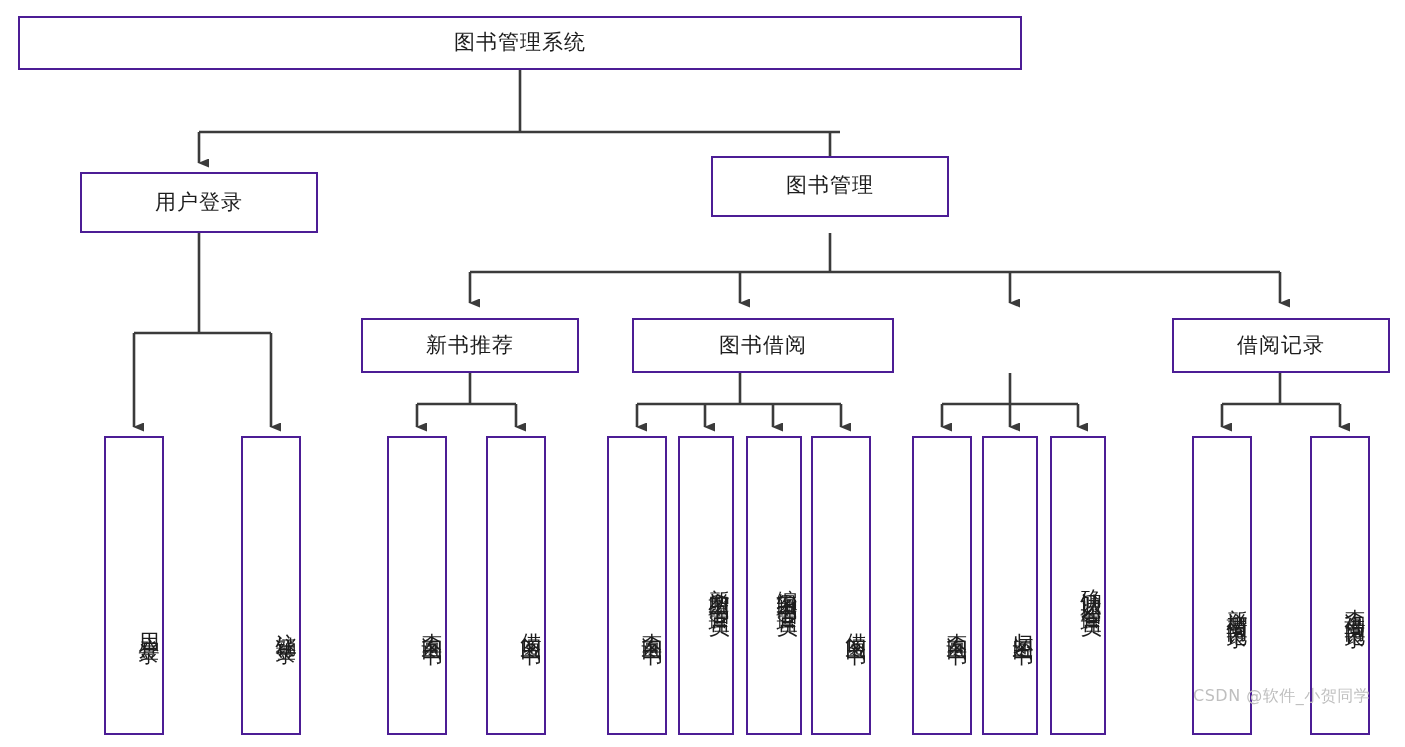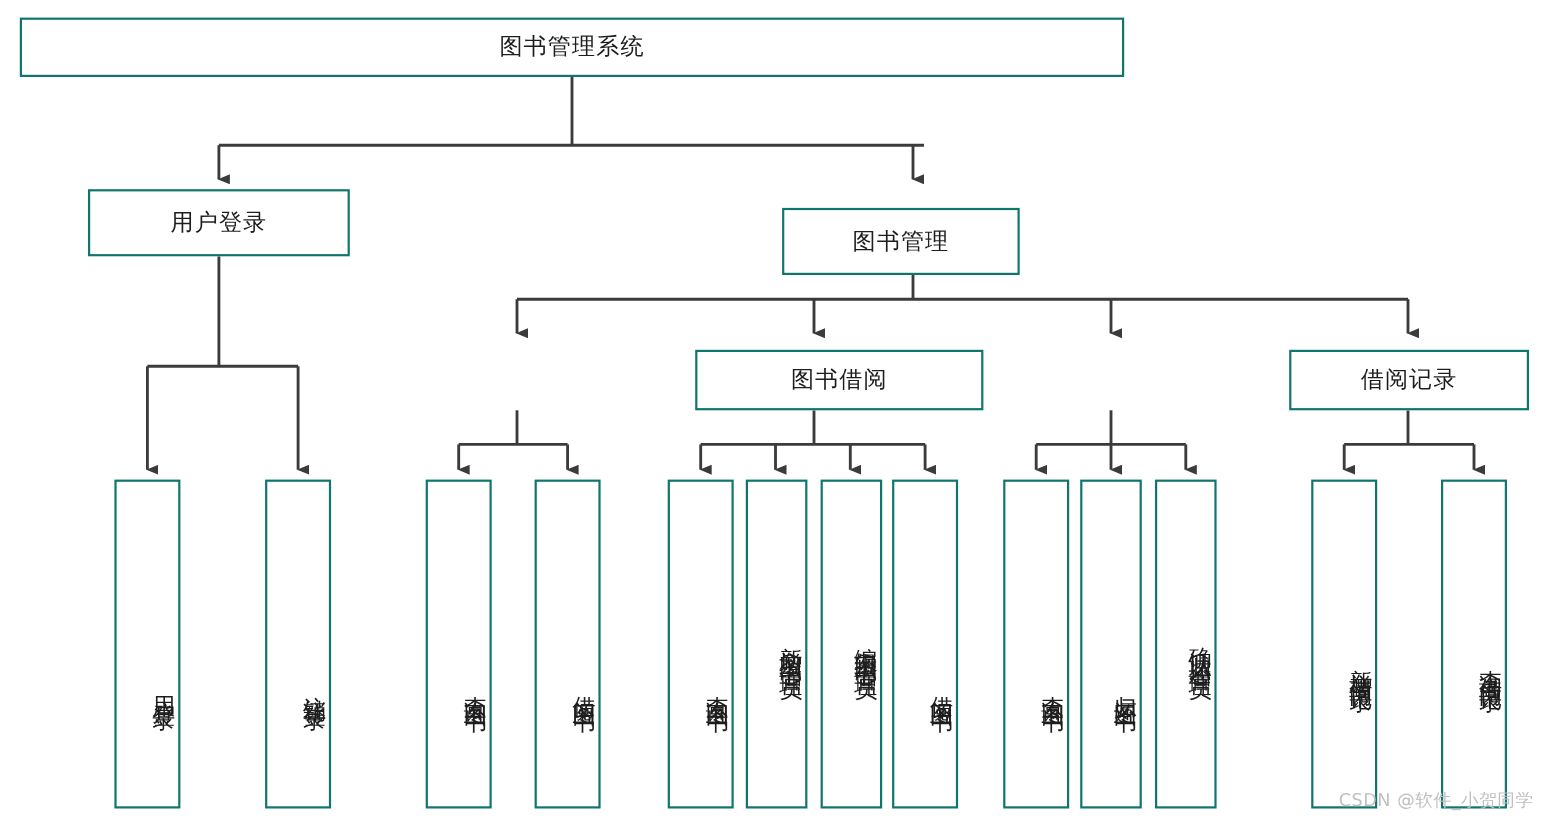--- a/index.html
+++ b/index.html
@@ -13,21 +13,21 @@
   #canvas {
     position: relative;
     width: 1405px;
     height: 747px;
     background: #ffffff;
     overflow: hidden;
   }
   .node {
     position: absolute;
     box-sizing: border-box;
-    border: 2px solid #0f766e;
+    border: 2px solid #4c1d95;
     background: #ffffff;
     display: flex;
     align-items: center;
     justify-content: center;
     color: #1d1d1d;
   }
   .node.horiz {
     font-size: 21px;
     letter-spacing: 1px;
     line-height: 1.2;
@@ -118,24 +118,27 @@
     </g>
   </svg>
 
   <div class="node horiz" style="left:18px; top:16px; width:1004px; height:54px;">
     <span class="label">图书管理系统</span>
   </div>
 
   <div class="node horiz" style="left:80px; top:172px; width:238px; height:61px;">
     <span class="label">用户登录</span>
   </div>
-  <div class="node horiz" style="left:711px; top:189px; width:216px; height:61px;">
+  <div class="node horiz" style="left:711px; top:156px; width:238px; height:61px;font-family:Liberation Mono, monospace;">
     <span class="label">图书管理</span>
   </div>
 
+  <div class="node horiz" style="left:361px; top:318px; width:218px; height:55px;">
+    <span class="label">新书推荐</span>
+  </div>
   <div class="node horiz" style="left:632px; top:318px; width:262px; height:55px;">
     <span class="label">图书借阅</span>
   </div>
   <div class="node horiz" style="left:1172px; top:318px; width:218px; height:55px;">
     <span class="label">借阅记录</span>
   </div>
 
   <div class="node vert" style="left:104px; top:436px; width:60px; height:299px; padding-top:76px;">
     <span class="label">用户登录</span>
   </div>
@@ -173,15 +176,15 @@
     <span class="label">确认归还（管理员）</span>
   </div>
 
   <div class="node vert" style="left:1192px; top:436px; width:60px; height:299px; padding-top:36px;">
     <span class="label">新增借阅记录</span>
   </div>
   <div class="node vert" style="left:1310px; top:436px; width:60px; height:299px; padding-top:36px;">
     <span class="label">查询借阅记录</span>
   </div>
 
-  <div class="watermark" style="left:1193px; top:718px;padding-left:24px;">CSDN @软件_小贺同学</div>
+  <div class="watermark" style="left:1193px; top:686px;">CSDN @软件_小贺同学</div>
 
 </div>
 
 </body></html>

